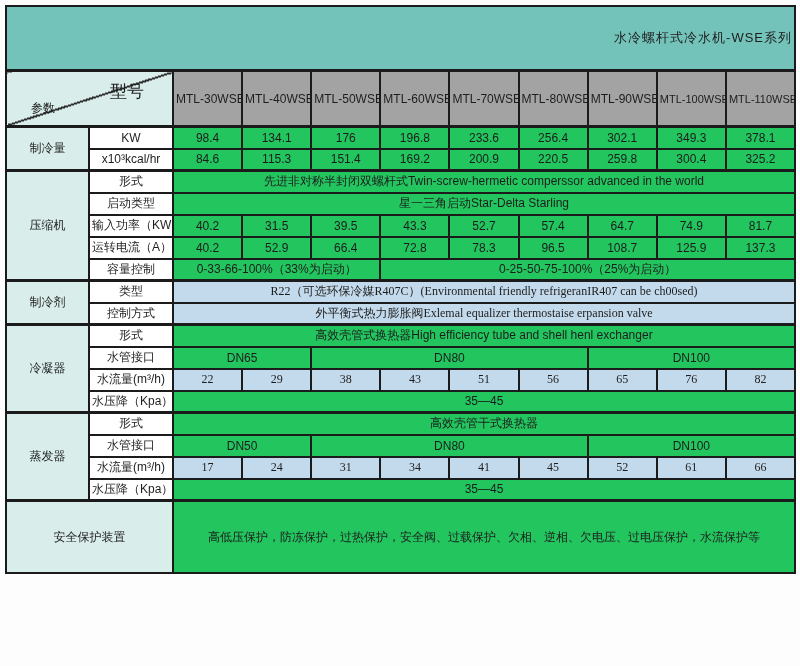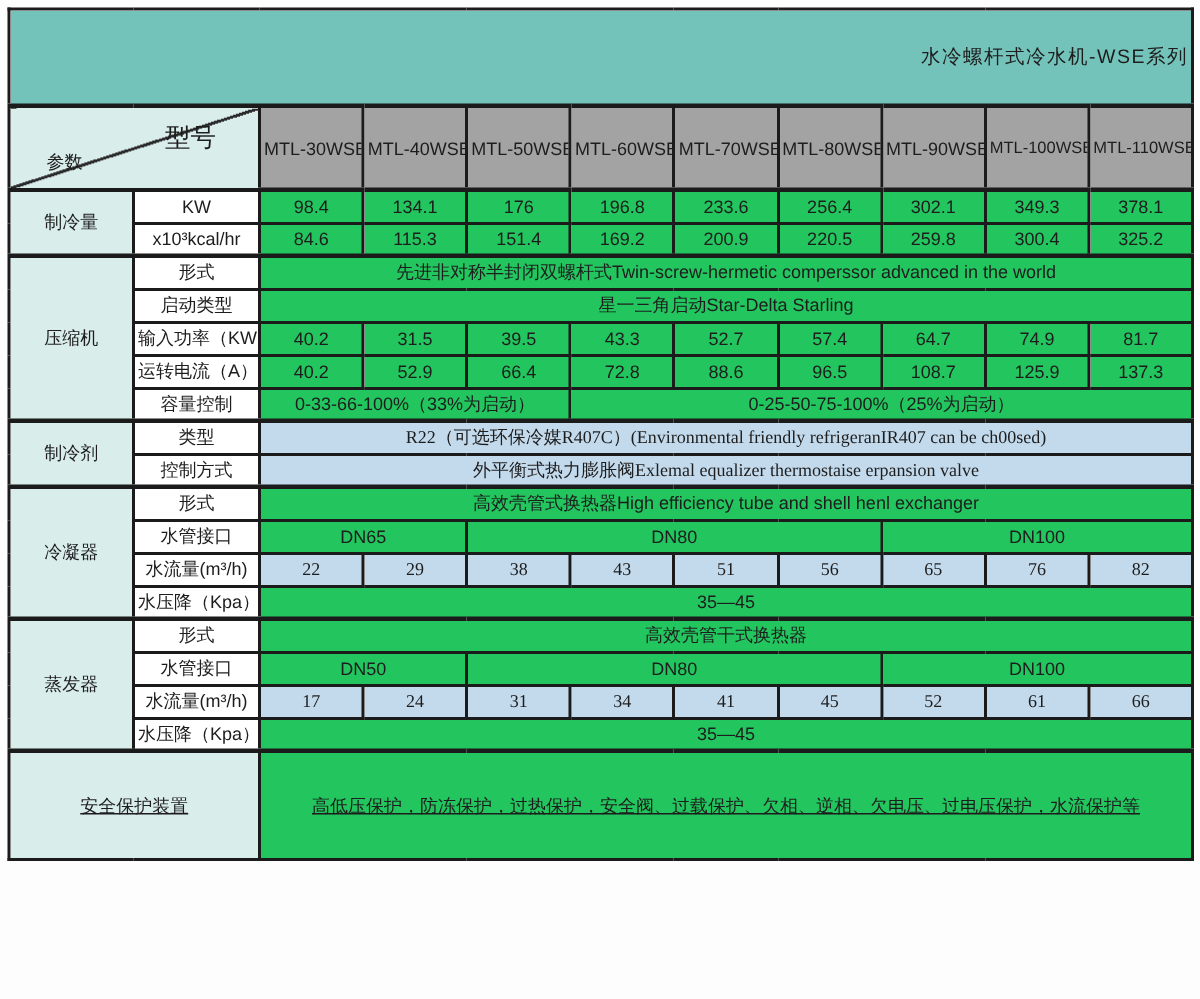--- a/index.html
+++ b/index.html
@@ -30,21 +30,21 @@
   
   .tl{background:#74c3ba;}        
   .hb{background:#a3a3a3;margin-left:32px;}        
   .cy{background:#d9edea;margin-left:16px;}        
   .w{background:#ffffff;margin-left:45px;}         
   .g{background:#22c55e;}         
   .b{background:#c3daec;font-family:Liberation Serif, serif;}         
   .title-row th{height:60px;font-size:13px;letter-spacing:1px;text-align:right;}
   .head-row th{height:51px;font-size:12px;}
   .r{height:22px;}
-  .safety-row td{height:68px;text-decoration:underline;}
+  .safety-row td{height:68px;}
   .wrap{white-space:normal;line-height:1.35;}
   
   .diag{
     position:relative;
     background:
       linear-gradient(to bottom right,
         rgba(0,0,0,0) calc(50% - 1px),
         #2a2a2a calc(50% - 1px),
         #2a2a2a calc(50% + 1px),
         rgba(0,0,0,0) calc(50% + 1px)),
@@ -132,21 +132,21 @@
     <td class="g">64.7</td>
     <td class="g">74.9</td>
     <td class="g">81.7</td>
   </tr>
   <tr class="r">
     <td class="w">运转电流（A）</td>
     <td class="g">40.2</td>
     <td class="g">52.9</td>
     <td class="g">66.4</td>
     <td class="g">72.8</td>
-    <td class="g">88.6</td>
+    <td class="g">78.3</td>
     <td class="g">96.5</td>
     <td class="g">108.7</td>
     <td class="g">125.9</td>
     <td class="g">137.3</td>
   </tr>
   <tr class="r">
     <td class="w">容量控制</td>
     <td class="g" colspan="3">0-33-66-100%（33%为启动）</td>
     <td class="g" colspan="6">0-25-50-75-100%（25%为启动）</td>
   </tr>

